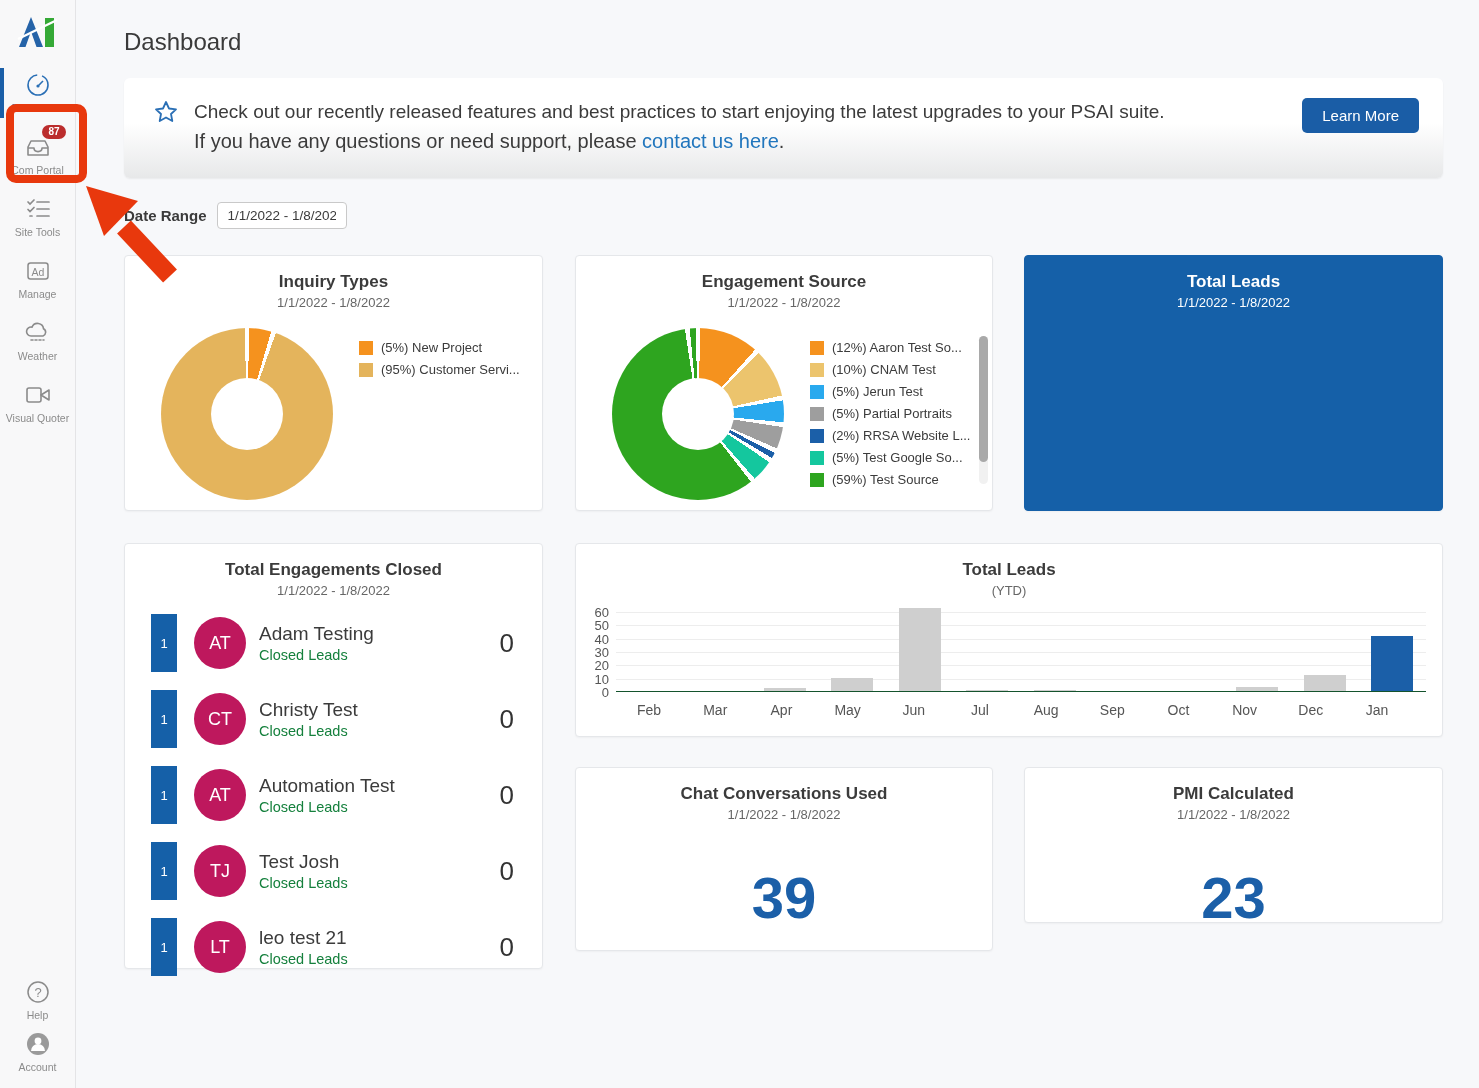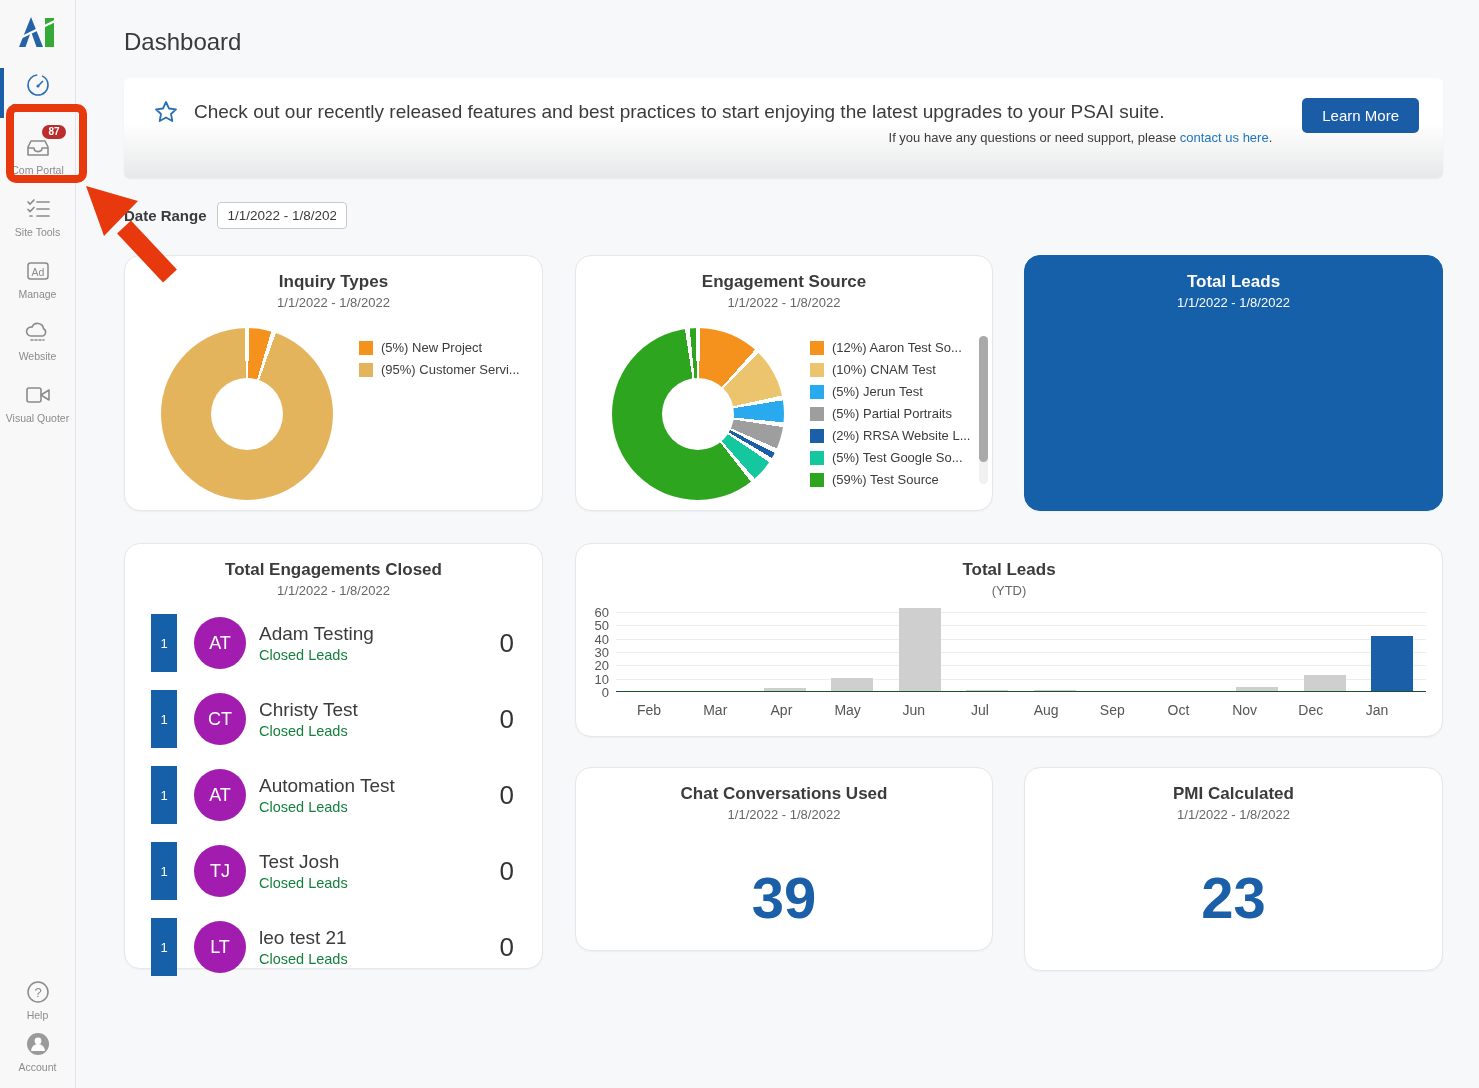--- a/index.html
+++ b/index.html
@@ -37,36 +37,36 @@
   .page-title { position:absolute; left:48px; top:28px; font-size:24px; font-weight:500; color:#3a3a3a; }
   
   .banner {
     position:absolute; left:48px; top:78px; width:1319px; height:100px; border-radius:6px;
     background:linear-gradient(#ffffff 45%, #e7e8e9); box-shadow:0 1px 2px rgba(0,0,0,.06);
     display:flex; align-items:flex-start; padding:22px 24px 0 30px;
   }
   .banner .star { color:#2a6fb5; font-size:22px; line-height:1.2; margin-right:16px; }
   .banner-text { flex:1; padding-right:30px; }
   .banner-line1 { font-size:19px; color:#3b3b3b; line-height:1.3; }
-  .banner-line2 { font-size:13px; color:#3b3b3b; margin-top:5px;text-align:right; }
+  .banner-line2 { font-size:20px; color:#3b3b3b; margin-top:5px; }
   .banner-line2 a { color:#2176bd; text-decoration:none; }
   .learn-more {
     margin-top:-2px; background:#1a5da6; color:#fff; border:none; border-radius:5px;
     font-size:15px; padding:9px 20px; cursor:pointer; font-family:inherit; white-space:nowrap;
   }
   
   .filters { position:absolute; left:48px; top:202px; display:flex; align-items:center; }
   .filters label { font-size:15px; font-weight:bold; color:#3b3b3b; margin-right:10px; }
   .filters input {
     width:130px; font-size:13.5px; color:#3b3b3b; padding:5px 10px;
     border:1px solid #c9c9c9; border-radius:4px; background:#fff; font-family:inherit;
   }
   
   .card {
-    position:absolute; background:#fff; border:1px solid #e5e7ea; border-radius:16px;
+    position:absolute; background:#fff; border:1px solid #e5e7ea; border-radius:4px;
     box-shadow:0 1px 2px rgba(0,0,0,.04);
   }
   .card-title { text-align:center; font-size:17px; font-weight:bold; color:#3b3b3b; margin-top:16px; }
   .card-sub { text-align:center; font-size:13px; color:#666; margin-top:3px; }
   .card.blue { background:#1560a8; border-color:#1560a8; }
   .card.blue .card-title, .card.blue .card-sub { color:#fff; }
   .big-number { text-align:center; font-size:66px; font-weight:bold; }
   .card.blue .big-number { color:#fff; margin-top:62px; }
   .metric-number { color:#1b5fa8; font-size:58px; font-weight:bold; text-align:center; margin-top:42px; }
   
@@ -80,21 +80,21 @@
   .legend-scroll { position:absolute; right:-2px; top:-4px; width:9px; height:148px; background:#f1f1f1; border-radius:5px; }
   .legend-scroll .thumb { position:absolute; top:0; left:0; width:9px; height:126px; background:#a9a9a9; border-radius:5px; }
   
   .eng-list { margin-top:14px; }
   .eng-row { display:flex; align-items:center; height:62px; margin:0 22px 14px 26px; }
   .rank-tab {
     width:26px; height:58px; background:#1560a8; color:#fff; font-size:13px;
     display:flex; align-items:center; justify-content:center; flex:none;
   }
   .avatar {
-    width:52px; height:52px; border-radius:50%; background:#a21caf; color:#fff;
+    width:52px; height:52px; border-radius:50%; background:#be185d; color:#fff;
     font-size:18px; display:flex; align-items:center; justify-content:center; margin-left:17px; flex:none;
   }
   .eng-info { margin-left:13px; flex:1; }
   .eng-name { font-size:19px; color:#3b3b3b; }
   .eng-sub { font-size:14.5px; color:#15803d; margin-top:2px; }
   .eng-count { font-size:26px; color:#333; margin-right:6px; }
   .show-more { text-align:center; margin-top:10px; font-size:14px; color:#2176bd; cursor:pointer; }
   
   .chart-area { position:absolute; left:40px; right:16px; top:60px; height:88px; border-bottom:1px solid #14532d; }
   .gridline { position:absolute; left:0; right:0; height:1px; background:#ededed; }
@@ -166,21 +166,21 @@
         <span class="nav-label">Manage</span>
       </div>
       <div class="nav-item">
         <span class="icon-wrap">
           <svg width="28" height="26" viewBox="0 0 28 26" fill="none" stroke="currentColor" stroke-width="1.6" stroke-linecap="round">
             <path d="M7 16 a4.5 4.5 0 1 1 1-8.9 a6 6 0 0 1 11.5 1.6 a4 4 0 0 1-.5 7.3 z"></path>
             <line x1="7" y1="20" x2="9" y2="20" stroke-dasharray="2 2"></line>
             <line x1="11" y1="20" x2="20" y2="20" stroke-dasharray="2 2"></line>
           </svg>
         </span>
-        <span class="nav-label">Website</span>
+        <span class="nav-label">Weather</span>
       </div>
       <div class="nav-item">
         <span class="icon-wrap">
           <svg width="28" height="22" viewBox="0 0 28 22" fill="none" stroke="currentColor" stroke-width="1.6" stroke-linejoin="round">
             <rect x="3" y="4" width="14" height="14" rx="2"></rect>
             <polygon points="17,11 25,6 25,16"></polygon>
           </svg>
         </span>
         <span class="nav-label">Visual Quoter</span>
       </div>
@@ -424,18 +424,18 @@
         <div class="xlabel">Jan</div>
       </div>
   </div>
 
   <div class="card" style="left:499px; top:767px; width:418px; height:184px;">
     <div class="card-title">Chat Conversations Used</div>
     <div class="card-sub">1/1/2022 - 1/8/2022</div>
     <div class="metric-number">39</div>
   </div>
 
-  <div class="card" style="left:948px; top:767px; width:419px; height:204px;">
+  <div class="card" style="left:948px; top:767px; width:419px; height:156px;">
     <div class="card-title">PMI Calculated</div>
     <div class="card-sub">1/1/2022 - 1/8/2022</div>
     <div class="metric-number">23</div>
   </div>
 </div>
 
 </body></html>

